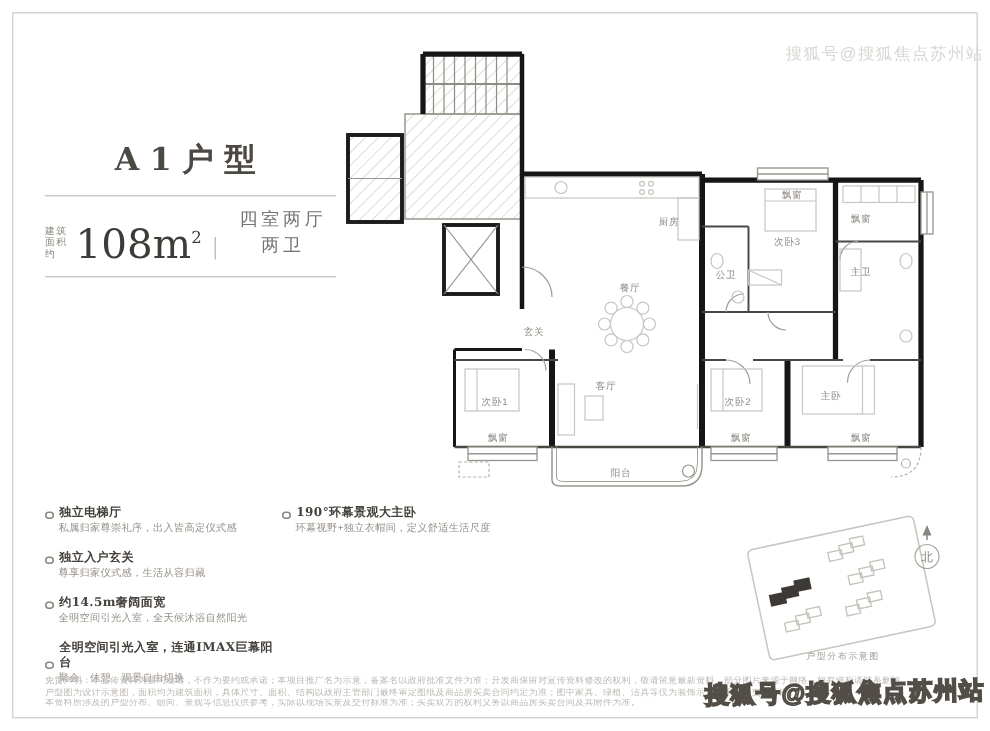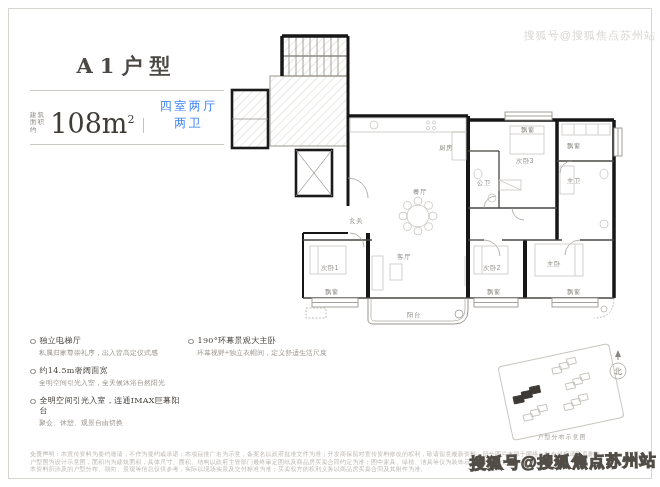--- a/index.html
+++ b/index.html
@@ -3,39 +3,39 @@
 <meta charset="utf-8">
 <style>
   html,body{margin:0;padding:0;background:#fff;}
   .canvas{position:relative;width:660px;height:487px;background:#ffffff;overflow:hidden;
           font-family:"Liberation Sans",sans-serif;color:#4a4641;}
   .frame{position:absolute;left:8px;top:8px;right:8px;bottom:8px;border:1px solid #d8d5d1;pointer-events:none;}
 
   
   .titlebox{position:absolute;left:30px;top:52px;width:194px;text-align:center;}
   .title{font-family:"DejaVu Serif","Liberation Serif",serif;font-size:21px;letter-spacing:7px;
-         color:#4c4843;font-weight:600;padding-bottom:10px;border-bottom:1px solid #ccc8c3;}
+         color:#4c4843;font-weight:600;padding-bottom:10px;border-bottom:1px solid #ccc8c3;margin-top:40px;}
   .arearow{display:flex;align-items:flex-end;justify-content:center;padding:7px 0 8px 0;
            border-bottom:1px solid #ccc8c3;}
   .aprefix{display:flex;flex-direction:column;font-size:6.5px;line-height:7.5px;color:#8a857e;
            text-align:left;margin-right:2px;margin-bottom:3px;letter-spacing:1px;}
   .avalue{font-family:"DejaVu Serif","Liberation Serif",serif;font-size:27px;line-height:24px;
           color:#3f3b36;}
   .avalue sup{font-size:11px;}
   .vdiv{width:1px;height:15px;background:#c5c1bc;margin:0 9px 3px 9px;}
-  .alayout{font-size:12px;letter-spacing:2.5px;color:#3b82f6;margin-bottom:4px;}
+  .alayout{font-size:12px;letter-spacing:2.5px;color:#737373;margin-bottom:4px;}
 
   
   .features{position:absolute;left:30px;top:336px;width:340px;}
   .fcol{position:absolute;top:0;}
   .fcol.left{left:0;width:155px;}
   .fcol.right{left:158px;width:180px;}
   .fitem{margin-bottom:9px;}
-  .fhead{display:flex;align-items:flex-start;font-family:"DejaVu Serif","Liberation Serif",serif;
-         font-size:8px;font-weight:400;color:#45413c;line-height:10px;letter-spacing:0.3px;}
+  .fhead{display:flex;align-items:flex-end;font-family:"DejaVu Serif","Liberation Serif",serif;
+         font-size:8px;font-weight:700;color:#45413c;line-height:10px;letter-spacing:0.3px;}
   .fdot{flex:0 0 auto;width:3.5px;height:3.5px;border:1px solid #8a857e;border-radius:50%;
         margin:2.5px 4px 0 0;}
   .fdesc{font-size:6.8px;color:#97918a;line-height:9px;margin:2px 0 0 9px;letter-spacing:0.2px;}
 
   
   .keyplan{position:absolute;left:504px;top:354px;width:112px;height:74px;
            transform:rotate(-12deg);border:1px solid #c9c5bf;border-radius:4px;background:#fff;}
   .kcaption{position:absolute;left:500px;top:433px;width:124px;text-align:center;
             font-size:6px;color:#a39d96;letter-spacing:1px;}
   .compass{position:absolute;left:606px;top:350px;width:24px;height:32px;}
@@ -233,20 +233,27 @@
       <div class="fitem">
         <div class="fhead">
             <span class="fdot"></span>
           <span>独立电梯厅</span>
           </div>
         <div class="fdesc">私属归家尊崇礼序，出入皆高定仪式感</div>
       </div>
       <div class="fitem">
         <div class="fhead">
             <span class="fdot"></span>
+          <span>独立入户玄关</span>
+          </div>
+        <div class="fdesc">尊享归家仪式感，生活从容归藏</div>
+      </div>
+      <div class="fitem">
+        <div class="fhead">
+            <span class="fdot"></span>
           <span>约14.5m奢阔面宽</span>
           </div>
         <div class="fdesc">全明空间引光入室，全天候沐浴自然阳光</div>
       </div>
       <div class="fitem">
         <div class="fhead">
             <span class="fdot"></span>
           <span>全明空间引光入室，连通IMAX巨幕阳台</span>
           </div>
         <div class="fdesc">聚会、休憩、观景自由切换</div>

